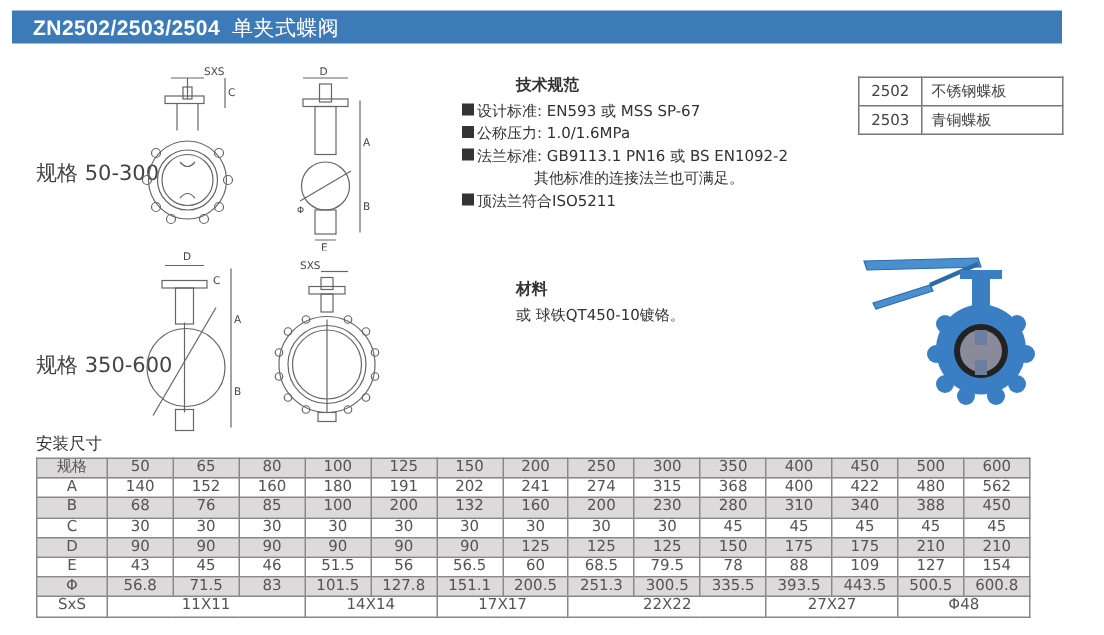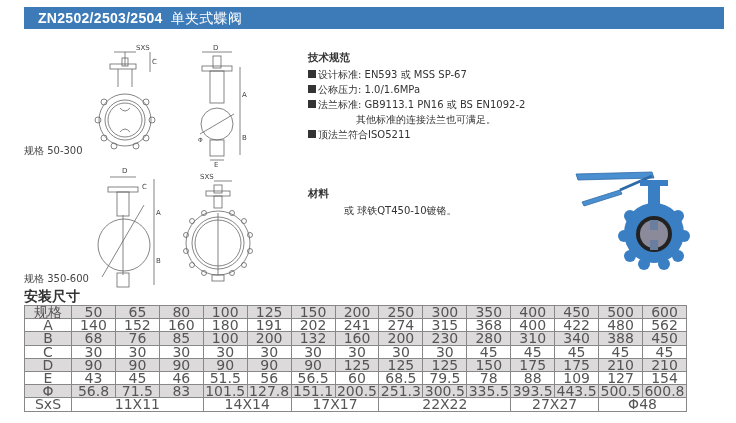--- a/index.html
+++ b/index.html
@@ -1,40 +1,40 @@
 <!DOCTYPE html>
 <html><head>
 <meta charset="utf-8">
 <style>
   * { box-sizing: border-box; margin: 0; padding: 0; }
   html, body { width: 736px; height: 423px; background: #fff; overflow: hidden; }
   body { font-family: "DejaVu Sans", "Liberation Sans", sans-serif; color: #333; position: relative; }
 
-  .title-bar { position: absolute; left: 24px; top: 7px; width: 700px; height: 22px; background: #3d7ab8; }
+  .title-bar { position: absolute; left: 8px; top: 7px; width: 700px; height: 22px; background: #3d7ab8; }
   .title-bar span { color: #fff; font-size: 14px; line-height: 22px; padding-left: 14px; letter-spacing: 0.3px; }
   .title-bar .code { font-weight: bold; font-family: "Liberation Sans", sans-serif; }
 
-  .spec-label { position: absolute; font-size: 10px; color: #444; margin-top: 37px; }
+  .spec-label { position: absolute; font-size: 14px; color: #444; }
 
   .drawings svg { position: absolute; }
 
   .spec-block { position: absolute; font-size: 10px; line-height: 15px; color: #333; }
-  .spec-block .head { font-weight: bold; font-size: 10.5px; margin-bottom: 2px; }
+  .spec-block .head { font-weight: bold; font-size: 10.5px; margin-bottom: 2px; margin-left: 36px; }
   .spec-block .row { white-space: nowrap; }
   .spec-block .row .sq { display: inline-block; width: 8px; height: 8px; background: #333; margin-right: 2px; vertical-align: -0px; }
   .spec-block .indent { padding-left: 48px; white-space: nowrap; }
 
   .mini-table { position: absolute; left: 572px; top: 51px; border-collapse: collapse; font-size: 10px; border: 1.5px solid #666; }
   .mini-table td { border: 1px solid #777; height: 19px; padding: 0 6px; color: #444; }
   .mini-table td.num { width: 42px; text-align: center; }
   .mini-table td.txt { width: 94px; }
 
-  .section-title { position: absolute; left: 24px; top: 288px; font-size: 14px; font-weight: bold; color: #333; }
-
-  .dim-table { position: absolute; left: 24px; top: 305px; width: 663px; border-collapse: collapse; font-size: 14px; border: 1.5px solid #666; table-layout: fixed; }
+  .section-title { position: absolute; left: 24px; top: 288px; font-size: 11px; font-weight: normal; color: #333; }
+
+  .dim-table { position: absolute; left: 24px; top: 305px; width: 663px; border-collapse: collapse; font-size: 10px; border: 1.5px solid #666; table-layout: fixed; }
   .dim-table td { border: 1px solid #888; text-align: center; height: 13.2px; padding: 0; color: #555; line-height: 12px; }
   .dim-table tr.shade td { background: #dcdada; }
   .dim-table td.rowhead { width: 47px; }
 </style>
 </head>
 <body>
 
 <div class="title-bar">
   <span class="code">ZN2502/2503/2504</span><span style="padding-left:8px">单夹式蝶阀</span>
 </div>
@@ -134,20 +134,28 @@
   <div class="row"><span class="sq"></span><span>顶法兰符合ISO5211</span></div>
 </div>
 
 <div class="spec-block" style="left:308px; top:186px;">
   <div class="head">材料</div>
   <div class="indent" style="padding-left:36px">或 球铁QT450-10镀铬。</div>
 </div>
 
 <table class="mini-table">
   <tbody>
+      <tr>
+        <td class="num">2502</td>
+        <td class="txt">不锈钢蝶板</td>
+      </tr>
+  <tr>
+        <td class="num">2503</td>
+        <td class="txt">青铜蝶板</td>
+      </tr>
 </tbody>
   </table>
 
 <svg style="position:absolute; left:572px; top:158px;" width="120" height="115" viewBox="0 0 120 115">
   <path d="M4 16 L80 14 L82 20 L6 22 Z" fill="#4a8fd0" stroke="#2e6aa8" stroke-width="0.8"></path>
   <path d="M10 44 L48 32 L50 36 L12 48 Z" fill="#4a8fd0" stroke="#2e6aa8" stroke-width="0.8"></path>
   <path d="M48 32 L80 18" stroke="#2e6aa8" stroke-width="3"></path>
   <rect x="68" y="22" width="28" height="6" fill="#3a7fc4"></rect>
   <rect x="76" y="28" width="12" height="20" fill="#3a7fc4"></rect>
   <circle cx="82" cy="75" r="30" fill="#3a7fc4"></circle>

